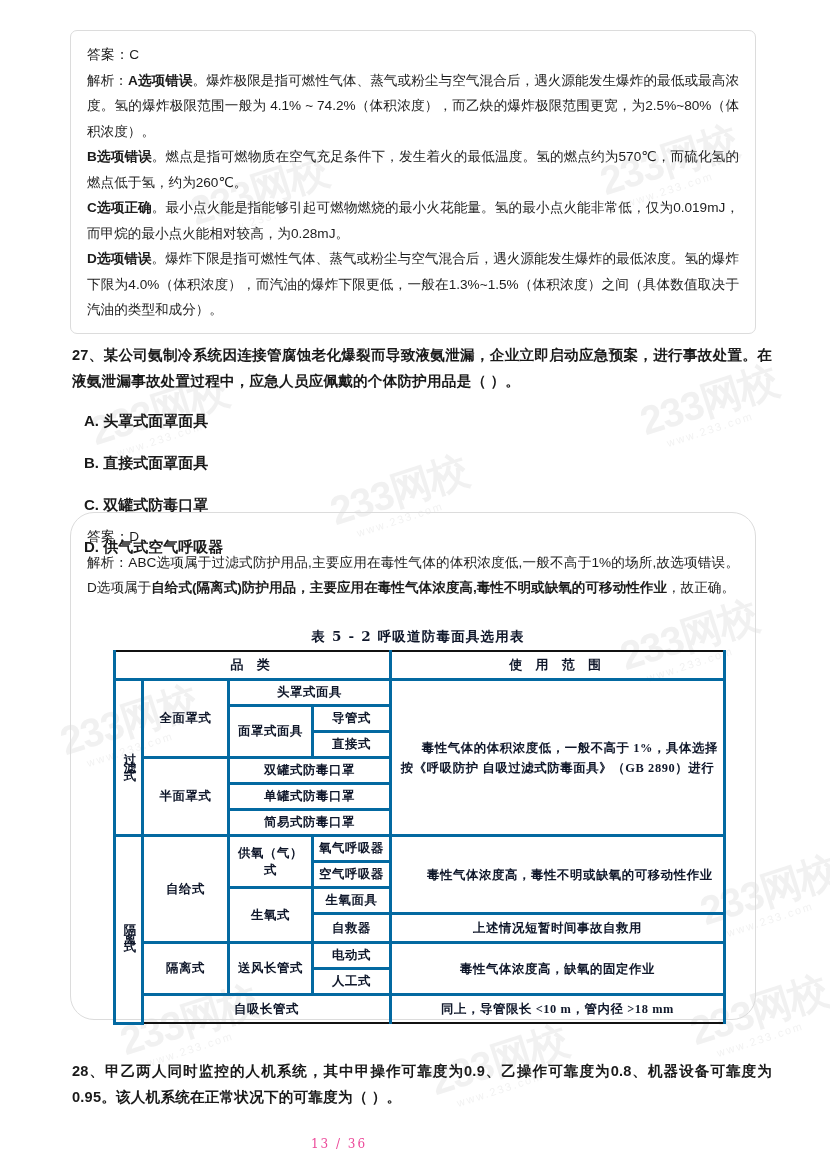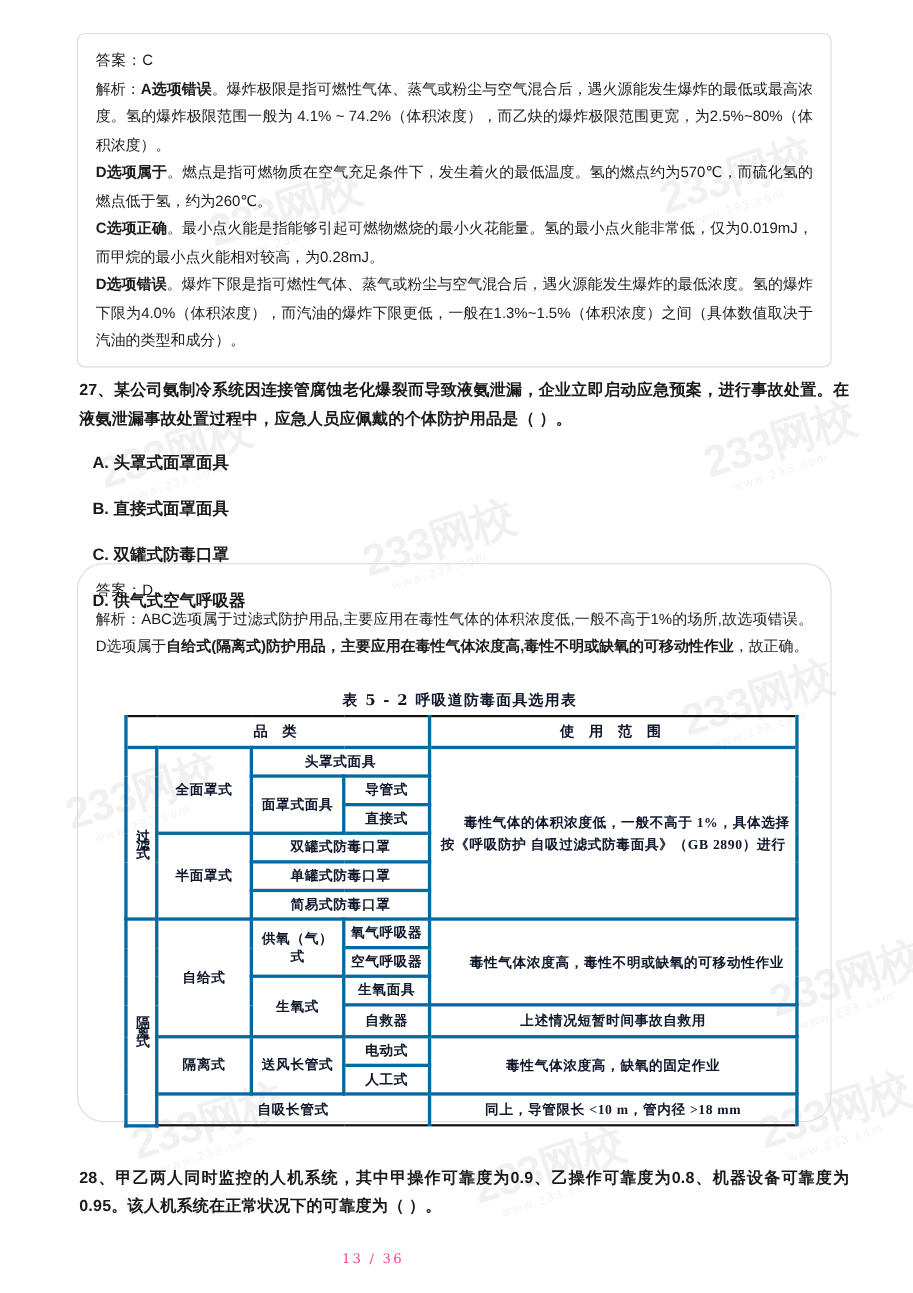--- a/index.html
+++ b/index.html
@@ -233,21 +233,21 @@
 <div id="page">
 
   <div class="answer-box" style="left:70px; top:30px; width:686px;">
     <p class="ans-line">
       <span class="lead">答案：</span><span>C</span>
     </p>
     <p class="ans-line">
       <span>解析：</span><span class="bold">A选项错误</span><span>。爆炸极限是指可燃性气体、蒸气或粉尘与空气混合后，遇火源能发生爆炸的最低或最高浓度。氢的爆炸极限范围一般为 4.1% ~ 74.2%（体积浓度），而乙炔的爆炸极限范围更宽，为2.5%~80%（体积浓度）。</span>
     </p>
     <p class="ans-line">
-      <span class="bold">D选项属于</span><span>。燃点是指可燃物质在空气充足条件下，发生着火的最低温度。氢的燃点约为570℃，而硫化氢的燃点低于氢，约为260℃。</span>
+      <span class="bold">B选项错误</span><span>。燃点是指可燃物质在空气充足条件下，发生着火的最低温度。氢的燃点约为570℃，而硫化氢的燃点低于氢，约为260℃。</span>
     </p>
     <p class="ans-line">
       <span class="bold">C选项正确</span><span>。最小点火能是指能够引起可燃物燃烧的最小火花能量。氢的最小点火能非常低，仅为0.019mJ，而甲烷的最小点火能相对较高，为0.28mJ。</span>
     </p>
     <p class="ans-line">
       <span class="bold">D选项错误</span><span>。爆炸下限是指可燃性气体、蒸气或粉尘与空气混合后，遇火源能发生爆炸的最低浓度。氢的爆炸下限为4.0%（体积浓度），而汽油的爆炸下限更低，一般在1.3%~1.5%（体积浓度）之间（具体数值取决于汽油的类型和成分）。</span>
     </p>
   </div>
 
   <div class="question" style="top:342px;">

